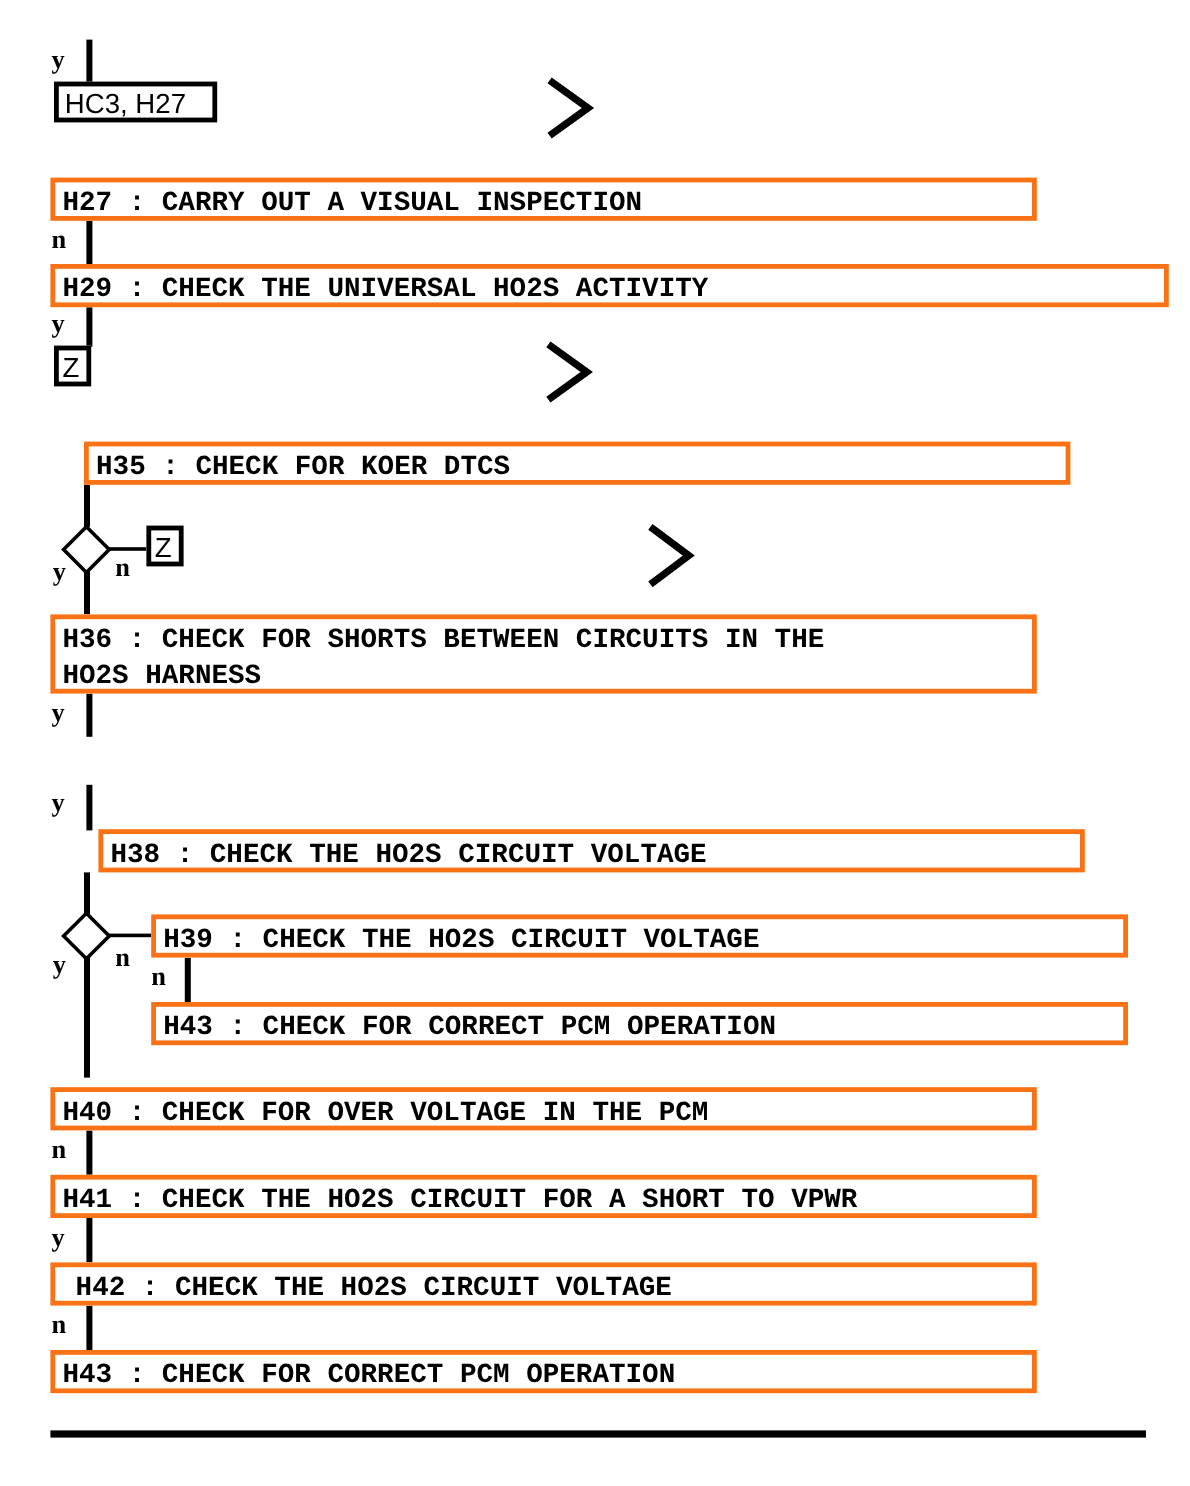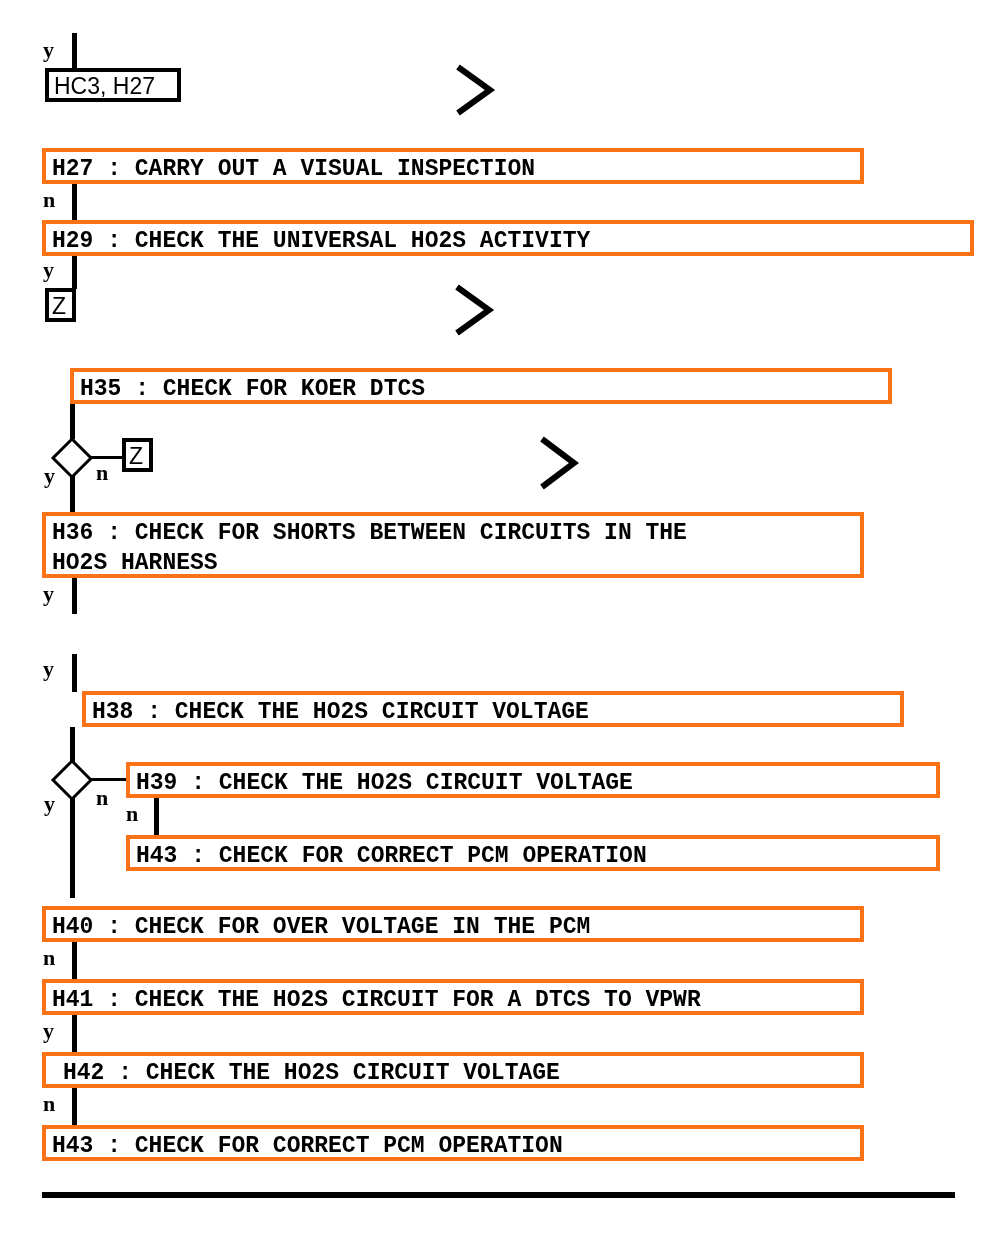--- a/index.html
+++ b/index.html
@@ -170,21 +170,21 @@
   <div class="vline" style="left:154px; top:798px; height:38px;"></div>
   <div class="blabel" style="left:126px; top:803px;">n</div>
 
   <div class="pbox" style="left:126px; top:835px; width:814px; height:36px;">H43 : CHECK FOR CORRECT PCM OPERATION</div>
 
   <div class="pbox" style="left:42px; top:906px; width:822px; height:36px;">H40 : CHECK FOR OVER VOLTAGE IN THE PCM</div>
 
   <div class="vline" style="left:72px; top:942px; height:37px;"></div>
   <div class="blabel" style="left:43px; top:947px;">n</div>
 
-  <div class="pbox" style="left:42px; top:979px; width:822px; height:36px;">H41 : CHECK THE HO2S CIRCUIT FOR A DTCS TO VPWR</div>
+  <div class="pbox" style="left:42px; top:979px; width:822px; height:36px;">H41 : CHECK THE HO2S CIRCUIT FOR A SHORT TO VPWR</div>
 
   <div class="vline" style="left:72px; top:1015px; height:37px;"></div>
   <div class="blabel" style="left:43px; top:1020px;">y</div>
 
   <div class="pbox" style="left:42px; top:1052px; width:822px; height:36px;padding-left:17px;">H42 : CHECK THE HO2S CIRCUIT VOLTAGE</div>
 
   <div class="vline" style="left:72px; top:1088px; height:37px;"></div>
   <div class="blabel" style="left:43px; top:1093px;">n</div>
 
   <div class="pbox" style="left:42px; top:1125px; width:822px; height:36px;">H43 : CHECK FOR CORRECT PCM OPERATION</div>

